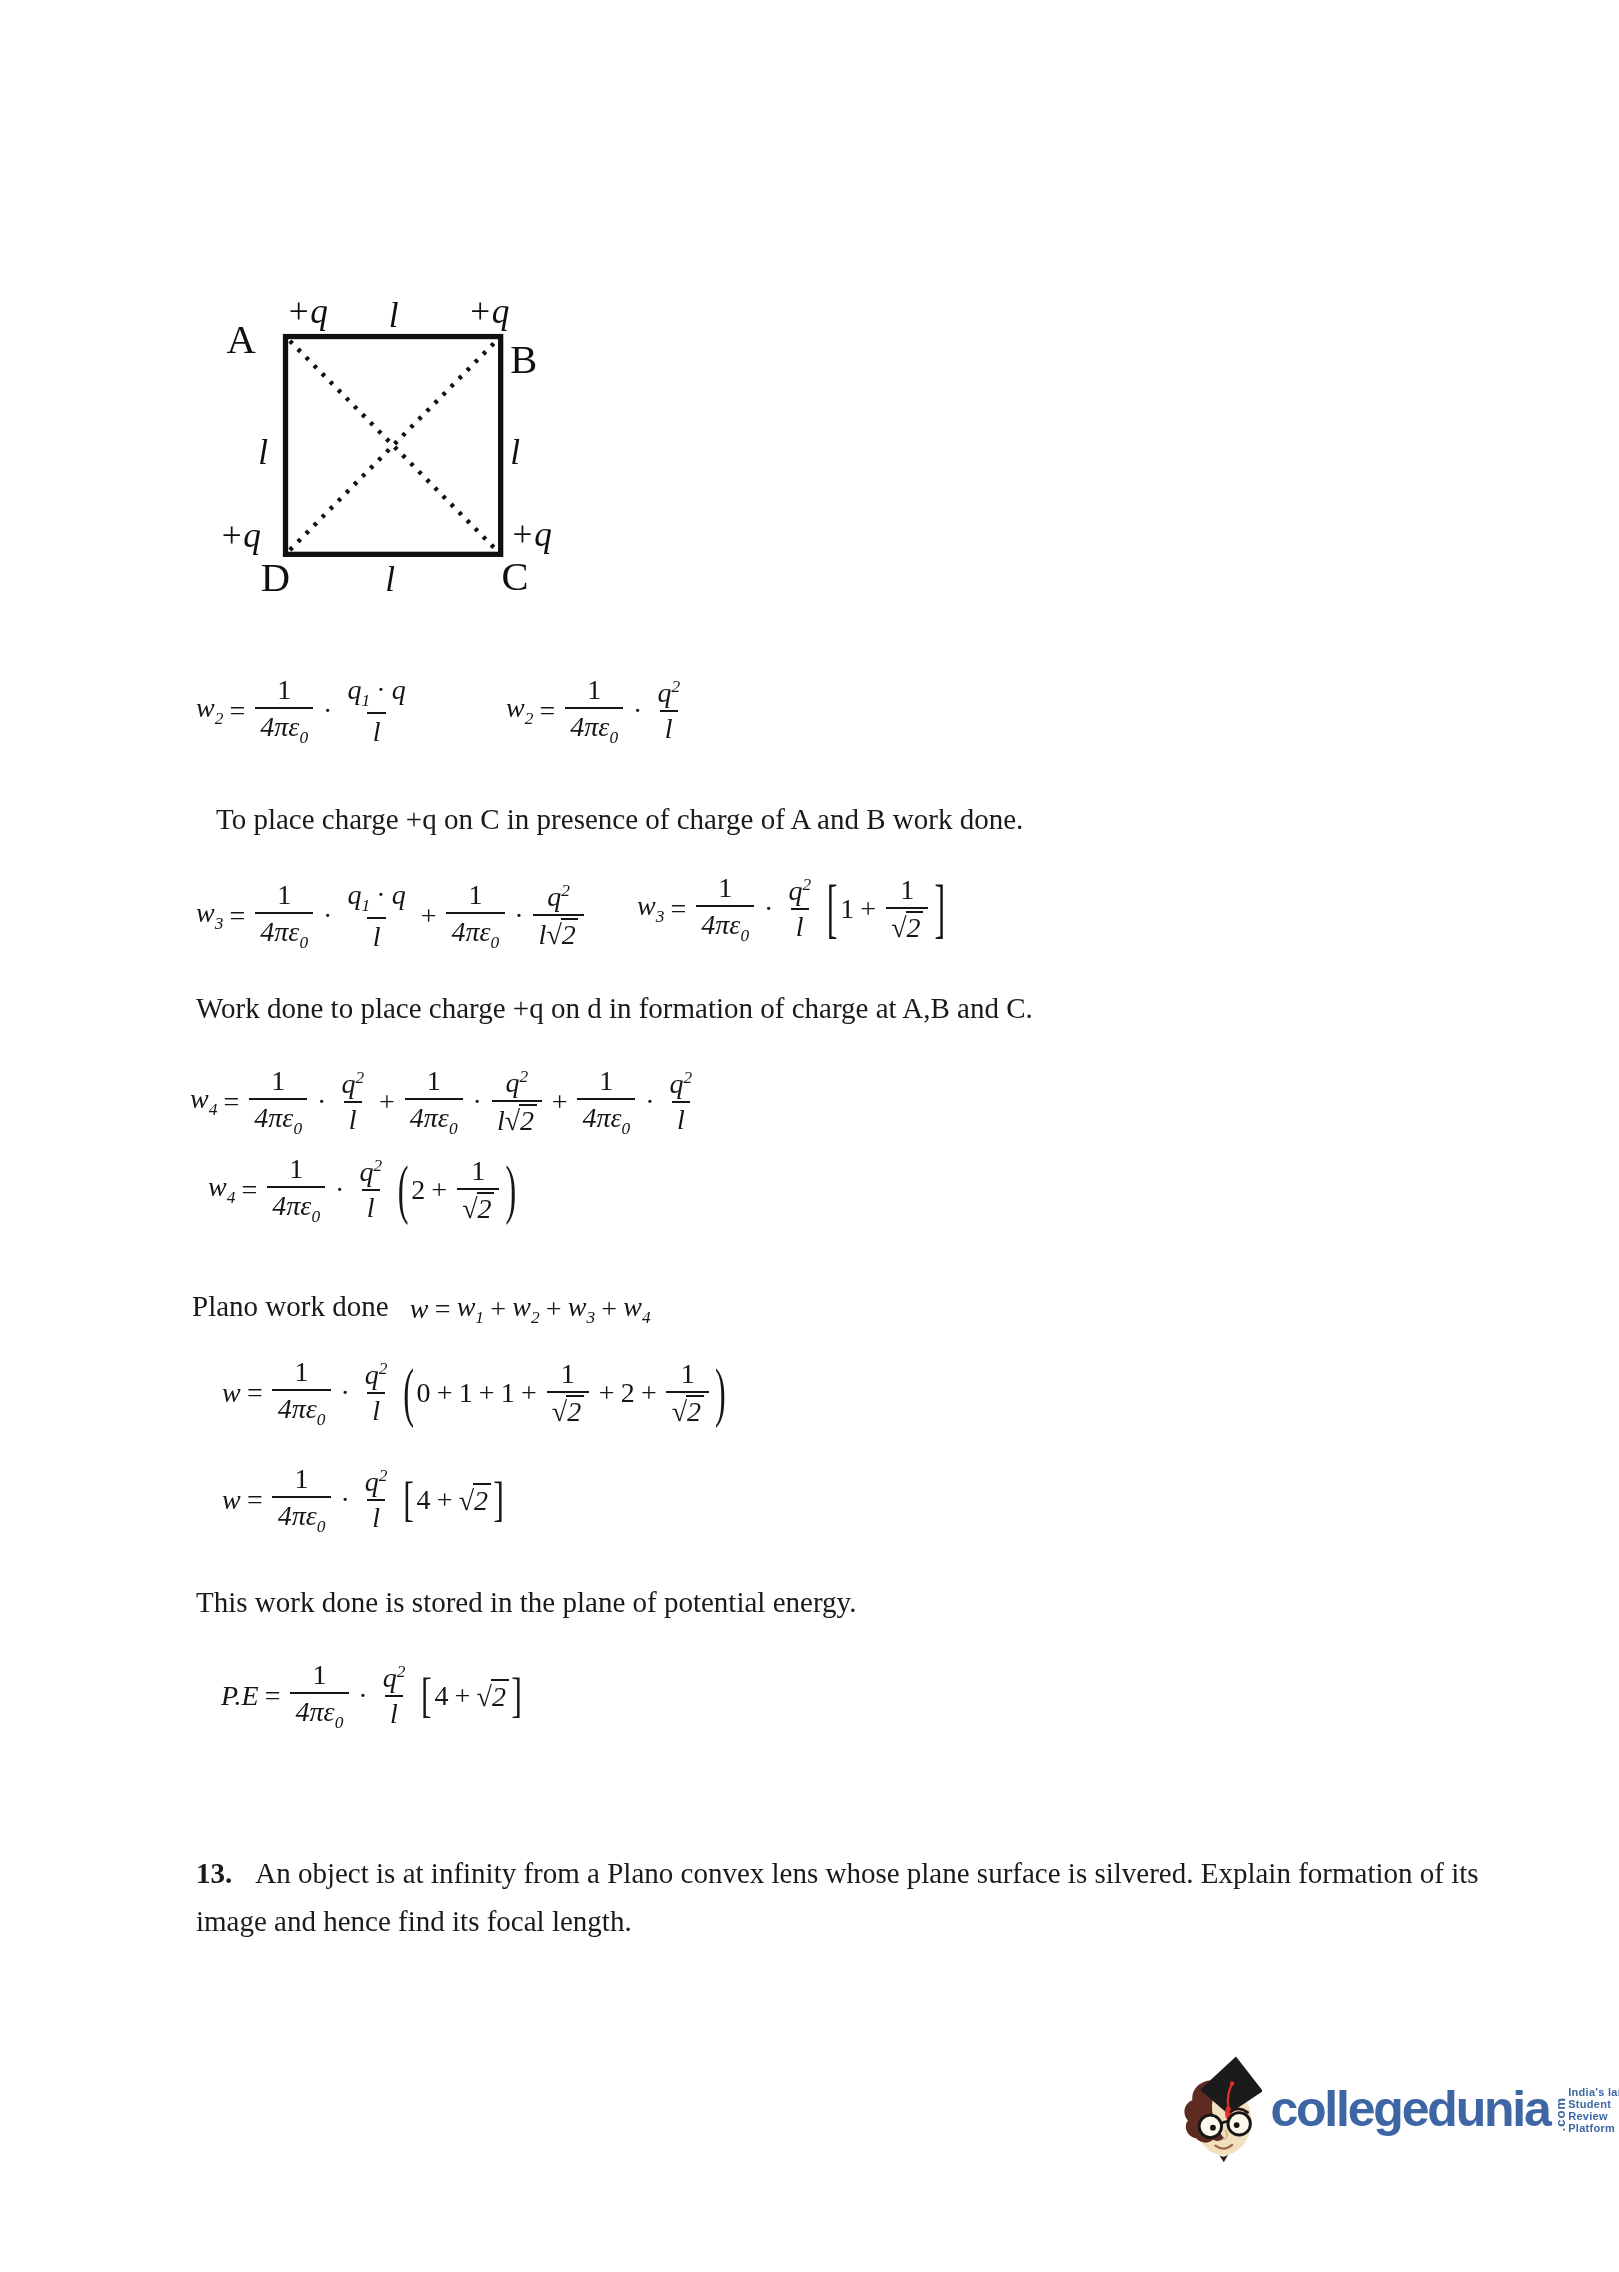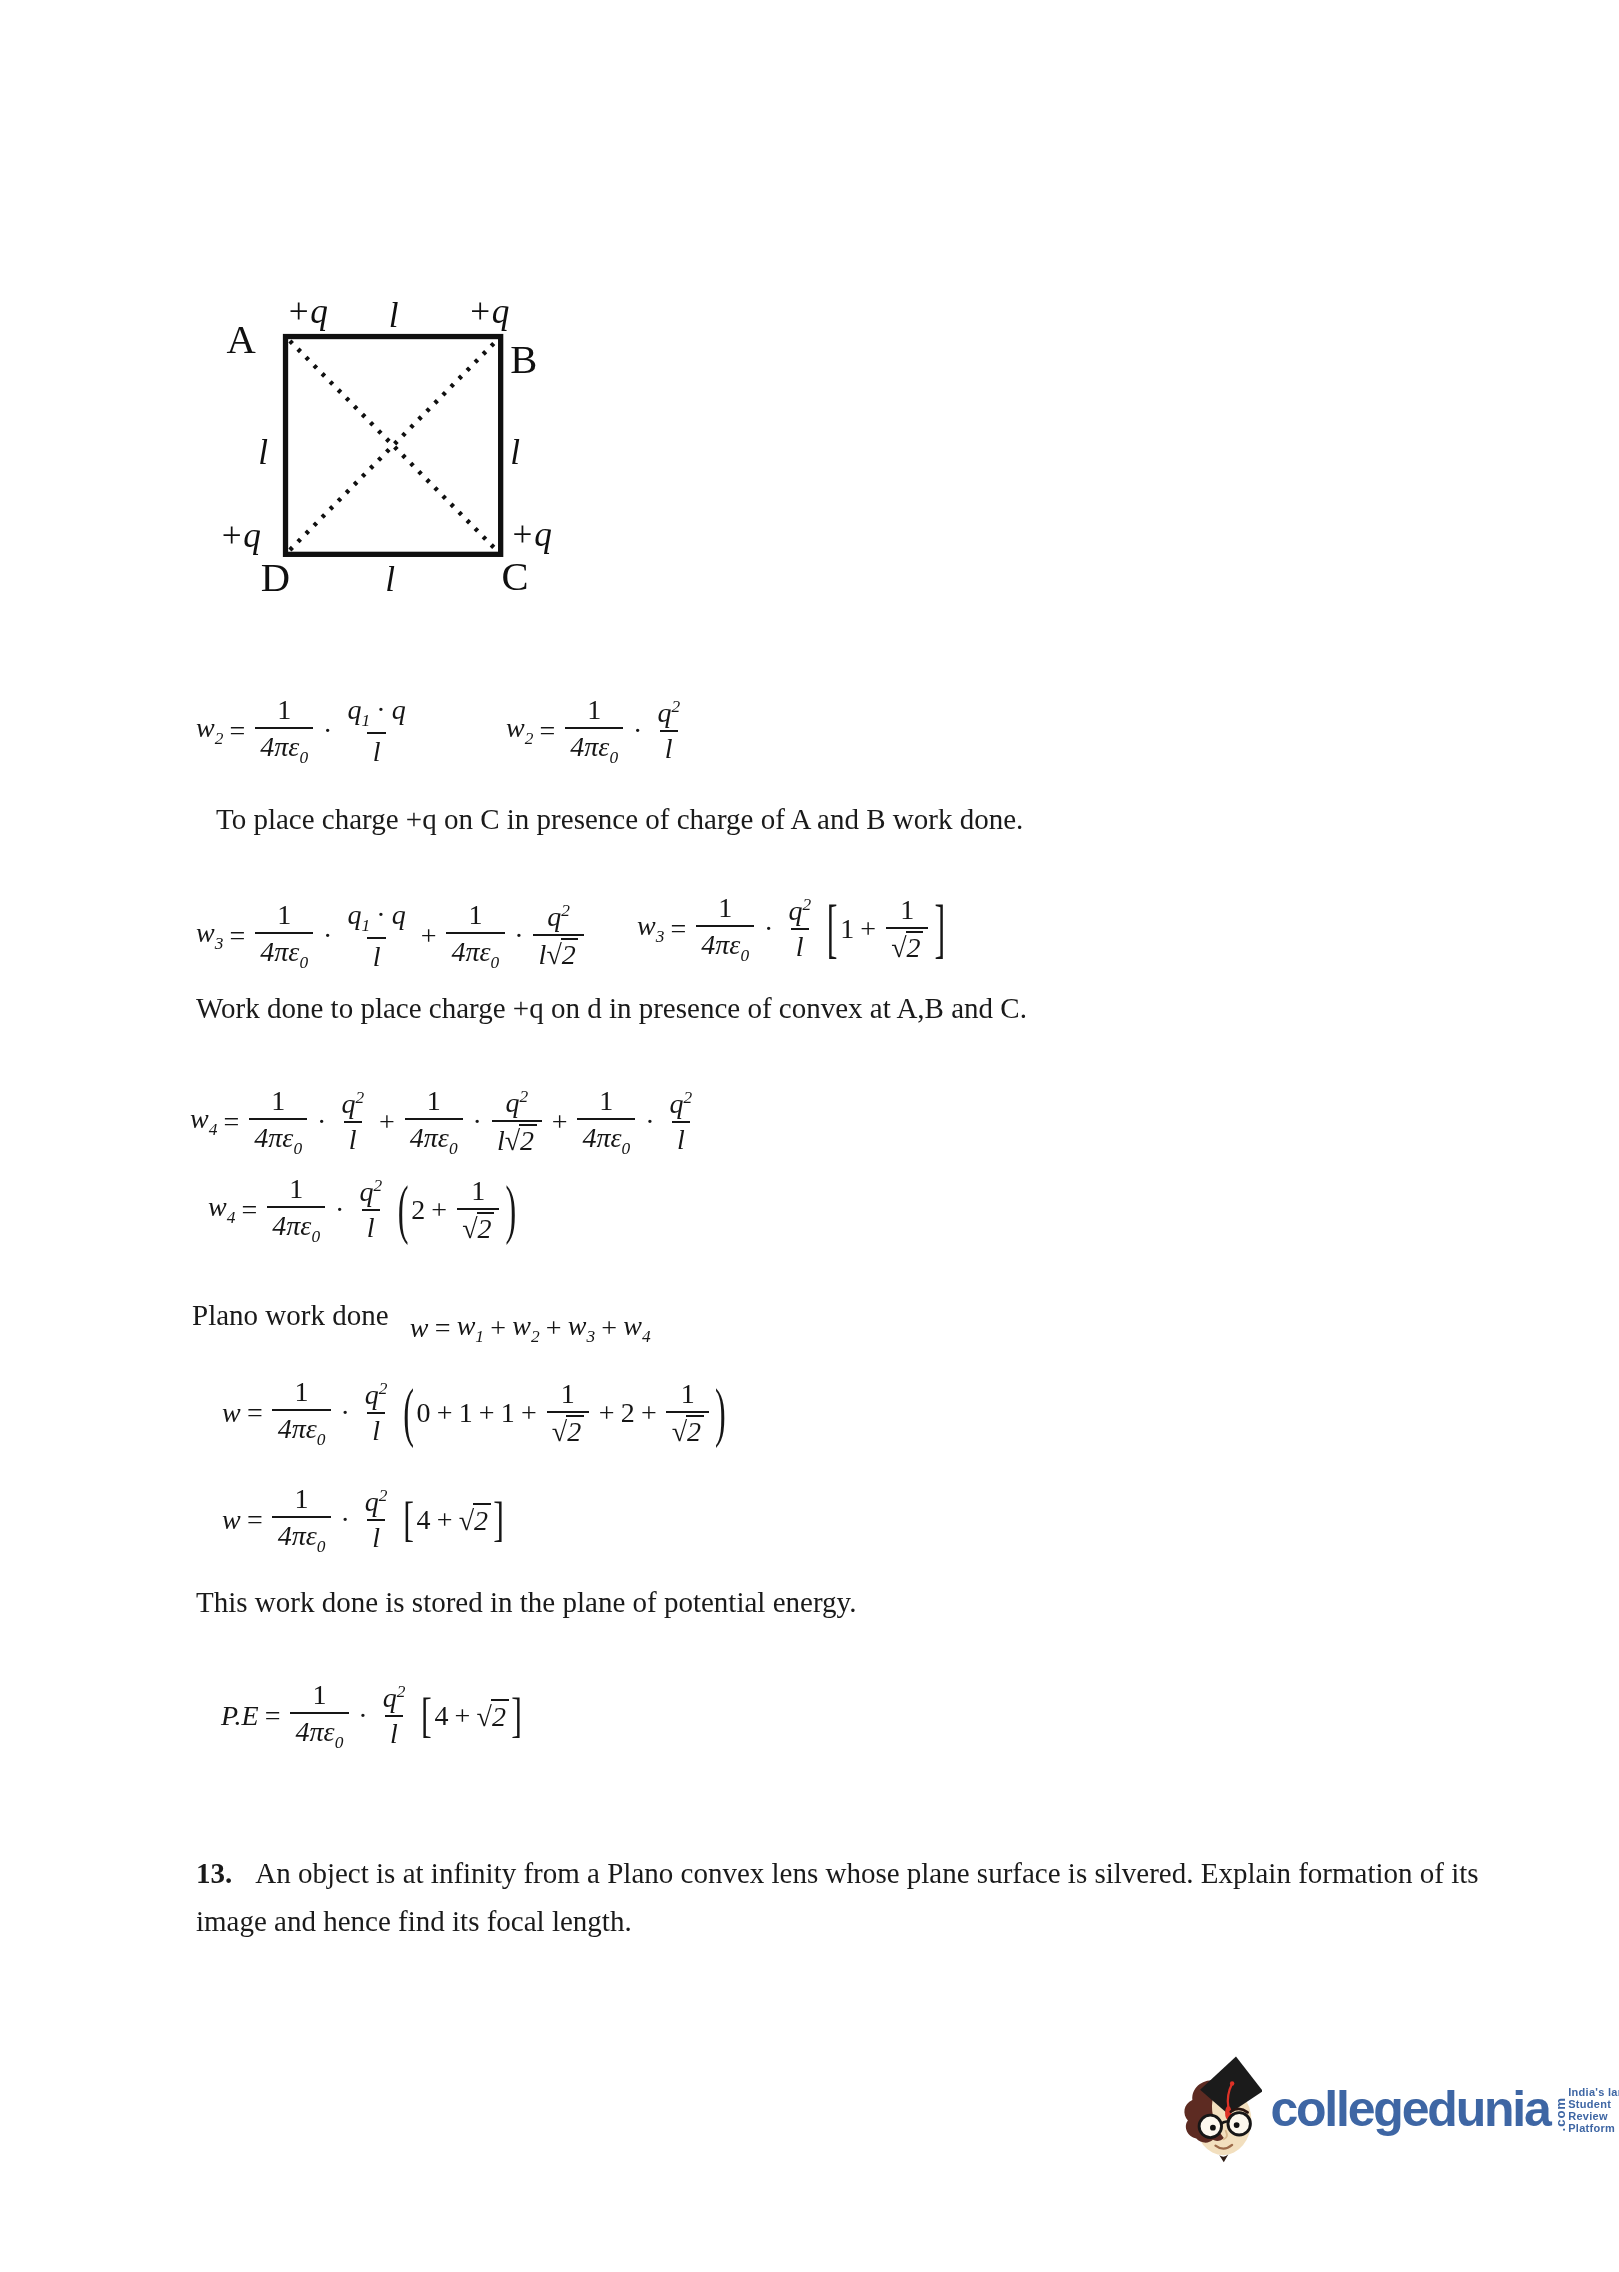--- a/index.html
+++ b/index.html
@@ -15,21 +15,21 @@
   .diagram .it   { font-style:italic; font-size:40px; }
 
   
   .text-line { position:absolute; font-size:29px; white-space:nowrap; }
   .q13 { position:absolute; font-size:29px; line-height:48px; width:1306px; }
   .q13 b { margin-right:23px; }
 
   
   .eq { position:absolute; }
   .math { display:inline-flex; align-items:center; white-space:nowrap;
-          font-family:"Liberation Serif", serif; font-size:28px; font-style:italic; color:#161616;margin-top:20px; }
+          font-family:"Liberation Serif", serif; font-size:28px; font-style:italic; color:#161616; }
   .math.inline { vertical-align:middle; margin-left:14px; }
   .math .mn, .math .op, .math .fence, .math .rd { font-style:normal; }
   .math .op { margin:0 6.2px; }
   .frac { display:inline-flex; flex-direction:column; align-items:center; margin:0 3.5px; }
   .frac .num { display:inline-flex; align-items:baseline; justify-content:center; padding:0 5.3px 2.6px; line-height:1.05; }
   .frac .den { display:inline-flex; align-items:baseline; justify-content:flex-end; padding:2.6px 5.3px 0; line-height:1.05;
                border-top:2.2px solid #161616; }
   .math sub { font-size:0.62em; }
   .math sup { font-size:0.62em; }
   .sqrt { display:inline-flex; align-items:baseline; }
@@ -202,21 +202,21 @@
                   <span class="rd">√</span>
                   <span class="rc">2</span>
                 </span>
               </span>
             </span>
           </span>
           <span class="fence tall">]</span>
         </span>
       </span></div>
 
-  <div class="text-line" style="left:196px; top:992px;">Work done to place charge +q on d in presence of convex at A,B and C.</div>
+  <div class="text-line" style="left:196px; top:992px;">Work done to place charge +q on d in formation of charge at A,B and C.</div>
 
   <div class="eq" style="left:190px; top:1066px;"><span class="math">
         <span class="mi">w<sub>4</sub></span>
         <span class="op">=</span>
         <span class="frac">
           <span class="num">
             <span class="mn">1</span>
           </span>
           <span class="den">
             <span class="mi">4πε<sub>0</sub></span>

